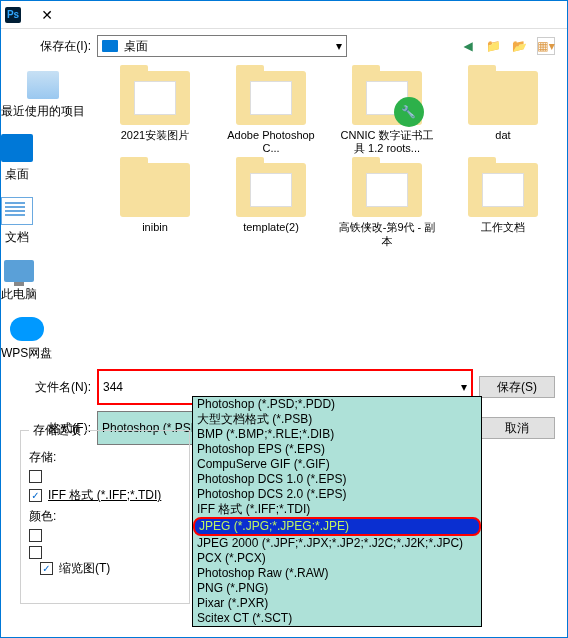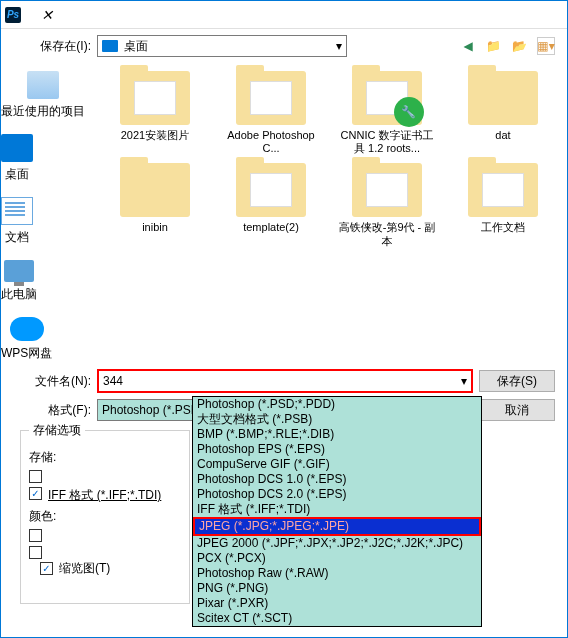--- a/index.html
+++ b/index.html
@@ -1,17 +1,17 @@
 <!DOCTYPE html>
 <html><head>
 <meta charset="utf-8">
 <style>
   * { box-sizing: border-box; margin: 0; padding: 0; font-family: "Microsoft YaHei", "SimSun", sans-serif; font-size: 12px; }
   body { width: 568px; height: 638px; background: #fff; border: 1px solid #0078d7; overflow: hidden; }
-  .titlebar { height: 28px; background: #fff; display: flex; align-items: center; padding: 0 4px; border-bottom: 1px solid #e0e0e0; font-style: italic; }
+  .titlebar { height: 28px; background: #fff; display: flex; align-items: center; padding: 0 4px; border-bottom: 1px solid #e0e0e0; }
   .ps-icon { width: 16px; height: 16px; background: #001e36; color: #31a8ff; display: flex; align-items: center; justify-content: center; font-weight: bold; font-size: 10px; border-radius: 2px; margin-right: 6px; }
   .title-text { flex: 1; }
   .close-btn { width: 40px; height: 28px; display: flex; align-items: center; justify-content: center; font-size: 14px; cursor: pointer; }
   .toprow { display: flex; align-items: center; padding: 6px 12px; gap: 6px; }
   .toprow label { width: 78px; text-align: right; }
   .location-select { flex: 0 0 250px; height: 22px; border: 1px solid #7a7a7a; display: flex; align-items: center; padding: 0 4px; background: #fff; }
   .location-select .desk-icon { width: 16px; height: 12px; background: #0078d7; margin-right: 6px; border-radius: 1px; }
   .location-select .chev { margin-left: auto; }
   .nav-icons { display: flex; gap: 8px; margin-left: auto; }
   .nav-icons span { width: 18px; height: 18px; display: inline-flex; align-items: center; justify-content: center; }
@@ -29,32 +29,32 @@
   .filearea { flex: 1; padding: 8px; display: grid; grid-template-columns: repeat(4, 1fr); gap: 8px 4px; align-content: start; border-left: none; }
   .file-item { display: flex; flex-direction: column; align-items: center; text-align: center; cursor: pointer; }
   .folder-shape { width: 70px; height: 54px; background: #f7e09e; border-radius: 3px; position: relative; margin-bottom: 4px; }
   .folder-shape::before { content:""; position:absolute; left:0; top:-6px; width:28px; height:8px; background:#f7e09e; border-radius:2px 2px 0 0; }
   .folder-inner { position:absolute; left:14px; top:10px; width:42px; height:34px; background:#fff; border:1px solid #ddd; }
   .folder-badge { position: absolute; right: -2px; bottom: -2px; width: 30px; height: 30px; background: #2db14a; border-radius: 50%; display:flex; align-items:center; justify-content:center; }
   .file-label { font-size: 11px; line-height: 1.2; max-width: 100px; word-break: break-all; }
   .fields { padding: 6px 12px; }
   .field-row { display: flex; align-items: center; margin-bottom: 6px; gap: 6px; }
   .field-row label { width: 78px; text-align: right; }
-  .combo { flex: 1; height: 22px; border: 1px solid #7a7a7a; display: flex; align-items: center; padding: 10px 4px; background: #fff; font-family: "Courier New", monospace; }
+  .combo { flex: 1; height: 22px; border: 1px solid #7a7a7a; display: flex; align-items: center; padding: 16px 4px; background: #fff; font-family: "Courier New", monospace; }
   .combo .chev { margin-left: auto; }
   .sel-wrap { background: #aee1d8; border: 1px solid #7a7a7a; }
   .red-box { border: 2px solid #ff0000 !important; }
   .btn { width: 76px; height: 22px; border: 1px solid #adadad; background: #e1e1e1; display: flex; align-items: center; justify-content: center; cursor: pointer; }
   .dropdown { position: absolute; left: 192px; top: 396px; width: 290px; background: #aee1d8; border: 1px solid #000; font-family: "Courier New", monospace; font-size: 12px; line-height: 15px; z-index: 10; }
   .dropdown div { padding: 0 4px; white-space: nowrap; overflow: hidden; }
-  .dd-hl { background: #0a2fd1; color: #fca5a5; }
+  .dd-hl { background: #0a2fd1; color: #bef264; border-radius: 8px; }
   .options { position: absolute; left: 20px; top: 422px; width: 170px; }
   .options fieldset { border: 1px solid #d0d0d0; padding: 6px 8px 40px; }
   .options legend { padding: 0 4px; }
-  .opt-row { display: flex; gap: 6px; margin: 4px 0; }
+  .opt-row { display: flex; align-items: center; gap: 6px; margin: 4px 0; }
   .chk { width: 13px; height: 13px; border: 1px solid #333; display: inline-flex; align-items: center; justify-content: center; font-size: 10px; }
   .chk.checked::after { content: "✓"; color: #0066cc; }
   .thumb-chk { position: absolute; left: 40px; top: 560px; display: flex; align-items: center; gap: 6px; }
 </style>
 </head>
 <body>
 
 <div class="titlebar">
   <div class="ps-icon">Ps</div>
   <div class="close-btn">✕</div>

